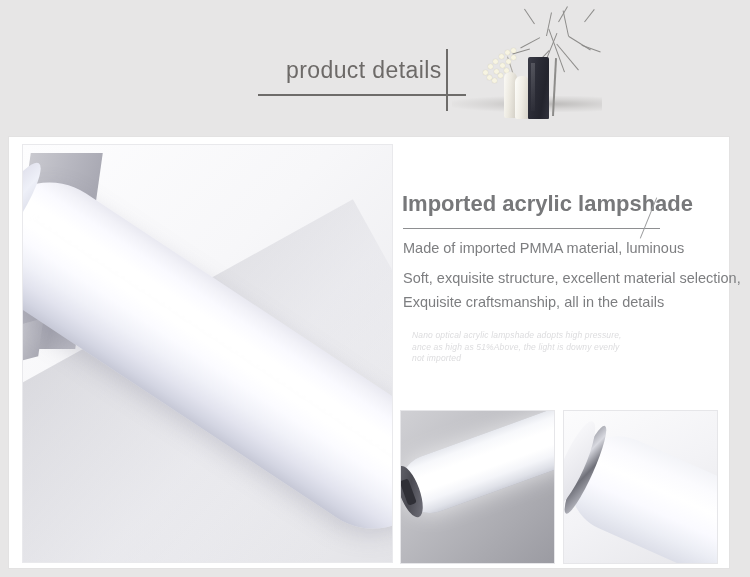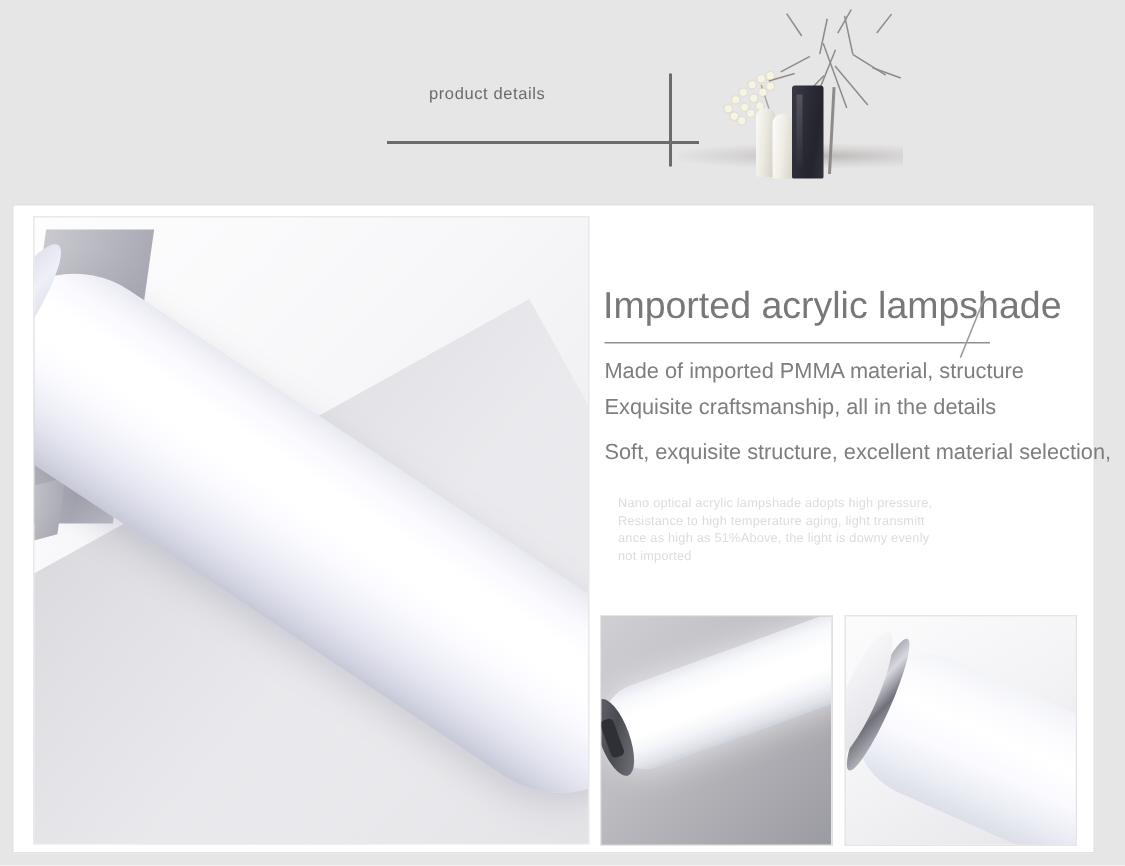--- a/index.html
+++ b/index.html
@@ -20,21 +20,21 @@
   .banner {
     position: absolute;
     left: 0; top: 0;
     width: 750px; height: 132px;
     background: #e7e6e6;
     overflow: hidden;
   }
   .banner-title {
     position: absolute;
     left: 286px; top: 57px;
-    font-size: 11px;
+    font-size: 23px;
     letter-spacing: 0.4px;
     color: #6d6a68;
     white-space: nowrap;
   }
   .banner-rule {
     position: absolute;
     left: 258px; top: 94px;
     width: 208px; height: 2px;
     background: #6e6c6a;
   }
@@ -176,24 +176,25 @@
     background: linear-gradient(100deg, #dcdce8 0%, #eef0f8 45%, #d2d4e2 100%);
   }
 
   
   .info {
     position: absolute;
     left: 402px; top: 190px;
     width: 320px;
   }
   .info-title {
-    font-size: 25px;
+    font-size: 22px;
     color: #77787a;
     white-space: nowrap;
     line-height: 28px;
+    font-weight: bold;
   }
   .title-rule {
     position: absolute;
     left: 403px; top: 228px;
     width: 257px; height: 1px;
     background: #8e8f91;
   }
   .title-slash {
     position: absolute;
     left: 648px; top: 196px;
@@ -216,21 +217,21 @@
   .info-line.sp { margin-top: 6px; }
   .fineprint {
     position: absolute;
     left: 412px; top: 330px;
     width: 250px;
     font-size: 8.5px;
     line-height: 11.5px;
     color: #dcdcde;
     letter-spacing: 0.15px;
   }
-  .fineprint div { white-space: nowrap; }
+  .fineprint div { white-space: nowrap; font-style: italic; }
 
   
   .thumb {
     position: absolute;
     top: 410px;
     width: 155px; height: 154px;
     border: 1px solid #e6e6e9;
     box-sizing: border-box;
     overflow: hidden;
   }
@@ -359,28 +360,27 @@
   </div>
 </div>
 
 <div class="info">
   <div class="info-title">Imported acrylic lampshade</div>
 </div>
 <div class="title-rule"></div>
 <div class="title-slash"></div>
 
 <div class="info-lines">
-  <div class="info-line">Made of imported PMMA material, structure</div>
+  <div class="info-line">Made of imported PMMA material, luminous</div>
+  <div class="info-line sp">Soft, exquisite structure, excellent material selection,</div>
   <div class="info-line">Exquisite craftsmanship, all in the details</div>
-  <div class="info-line sp">Soft, exquisite structure, excellent material selection,</div>
 </div>
 
 <div class="fineprint">
   <div>Nano optical acrylic lampshade adopts high pressure,</div>
-  <div>Resistance to high temperature aging, light transmitt</div>
   <div>ance as high as 51%Above, the light is downy evenly</div>
   <div>not imported</div>
 </div>
 
 <div class="thumb thumb-left">
   <div class="tl-bg"></div>
   <div class="tl-tube">
     <div class="tl-cap">
         <div class="tl-slot"></div>
       </div>

